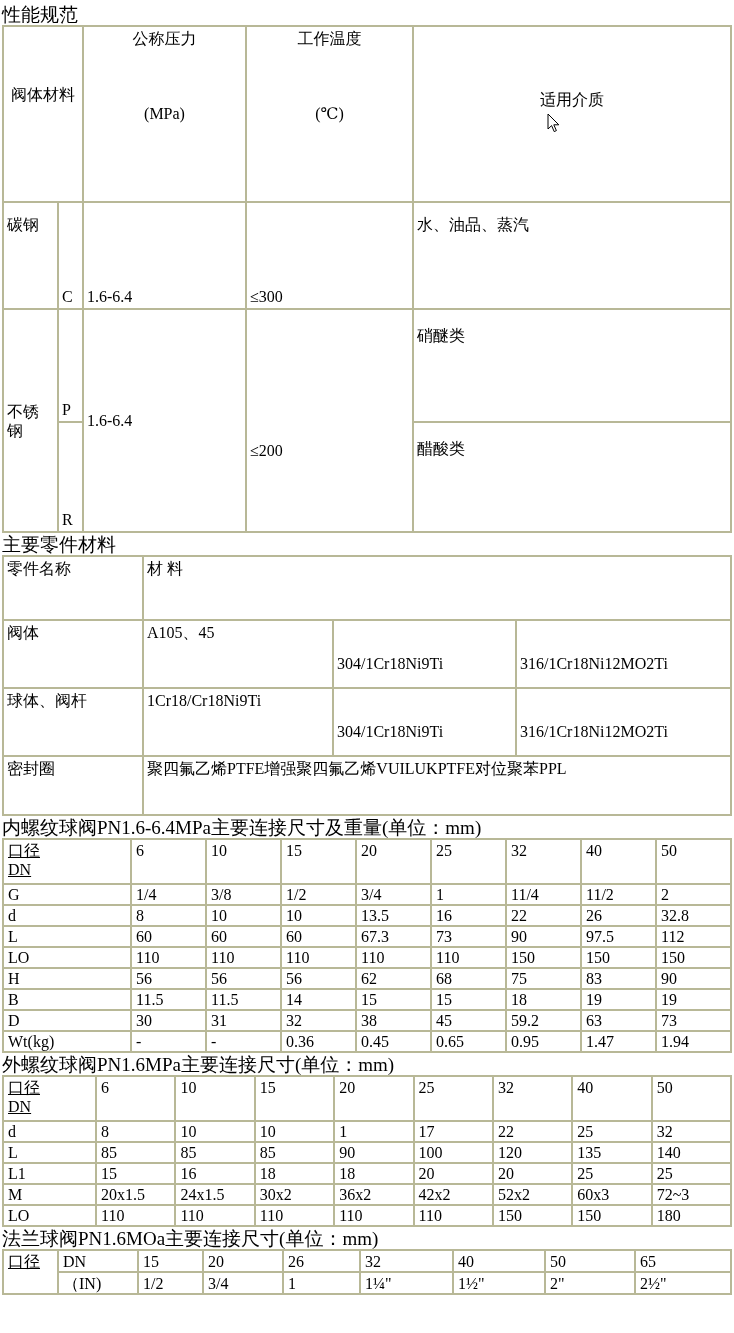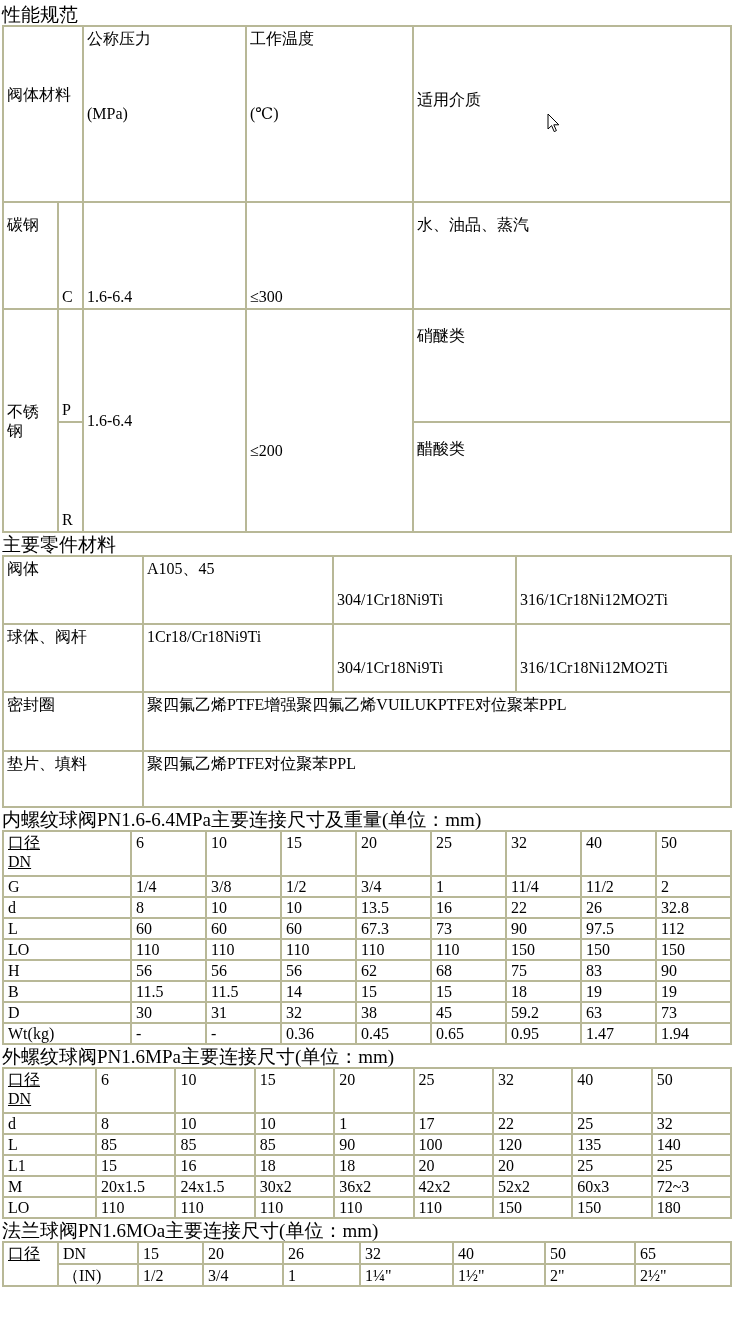--- a/index.html
+++ b/index.html
@@ -13,21 +13,21 @@
   .va-b{vertical-align:bottom;padding-bottom:2px;}
   .va-m{vertical-align:middle;}
   .pt14{padding-top:14px;font-family:Liberation Mono, monospace;}
   .pt16{padding-top:16px;}
   .pt60{padding-top:60px;}
   .pb6{padding-bottom:14px;}
   .pb30{padding-bottom:30px;margin-left:24px;}
   .pb40{padding-bottom:40px;}
   .unit-gap{margin-top:56px;}
   
-  .t1 .r-head td{height:134px;}
+  .t1 .r-head td{height:134px;text-align:center;}
   .t1 .r-c td{height:91px;}
   .t1 .r-p td{height:95px;}
   .t1 .r-r td{height:92px;border-radius:27px;}
   
   .t2 .r-hd td{height:60px;}
   .t2 .r-body td{height:52px;}
   .t2 .r-ball td{height:52px;}
   .t2 .r-seal td{height:55px;}
   .t2 .r-gasket td{height:52px;}
   
@@ -89,39 +89,39 @@
   <p class="sec-title" data-name="materials-section-title">主要零件材料</p>
 
   <table class="t2" data-name="main-parts-materials-table">
     <colgroup>
       <col style="width:140px">
         <col style="width:190px">
         <col style="width:183px">
         <col>
     </colgroup>
     <tbody>
+        <tr class="r-hd" data-name="table-row">
+      <td class="va-t" data-name="part-name-header">零件名称</td>
+      <td colspan="3" class="va-t" data-name="material-header">材 料</td>
+    </tr>
     <tr class="r-body" data-name="table-row">
       <td class="va-t" data-name="valve-body-row-label">阀体</td>
       <td class="va-t" data-name="valve-body-material-1">A105、45</td>
       <td class="va-b pb6" data-name="valve-body-material-2">304/1Cr18Ni9Ti</td>
       <td class="va-b pb6" data-name="valve-body-material-3">316/1Cr18Ni12MO2Ti</td>
     </tr>
     <tr class="r-ball" data-name="table-row">
       <td class="va-t" data-name="ball-stem-row-label">球体、阀杆</td>
       <td class="va-t" data-name="ball-stem-material-1">1Cr18/Cr18Ni9Ti</td>
       <td class="va-b pb6" data-name="ball-stem-material-2">304/1Cr18Ni9Ti</td>
       <td class="va-b pb6" data-name="ball-stem-material-3">316/1Cr18Ni12MO2Ti</td>
     </tr>
     <tr class="r-seal" data-name="table-row">
       <td class="va-t" data-name="seal-ring-row-label">密封圈</td>
       <td colspan="3" class="va-t" data-name="seal-ring-material">聚四氟乙烯PTFE增强聚四氟乙烯VUILUKPTFE对位聚苯PPL</td>
-    </tr>
-    <tr class="r-gasket" data-name="table-row">
-      <td class="va-t" data-name="gasket-packing-row-label">垫片、填料</td>
-      <td colspan="3" class="va-t" data-name="gasket-packing-material">聚四氟乙烯PTFE对位聚苯PPL</td>
     </tr>
   </tbody>
     </table>
 
   <p class="sec-title" data-name="internal-thread-table-title">内螺纹球阀PN1.6-6.4MPa主要连接尺寸及重量(单位：mm)</p>
   <table class="dim two-line" data-name="internal-thread-dimensions-table">
     <colgroup>
       <col style="width:128px">
         <col>
         <col>

